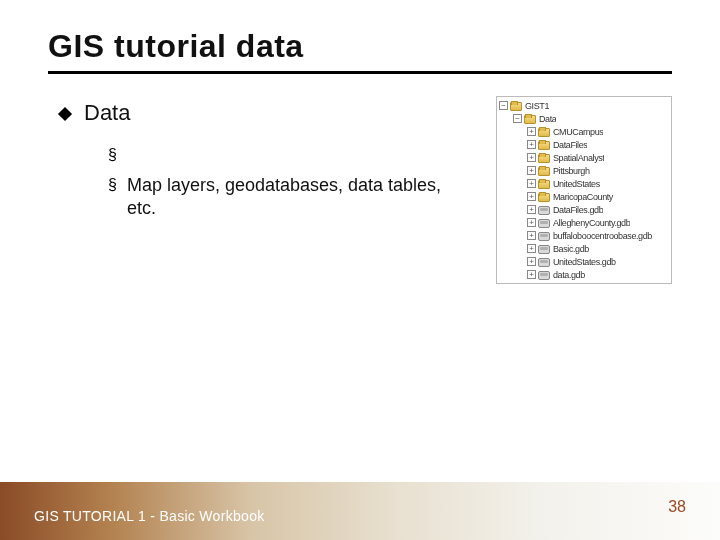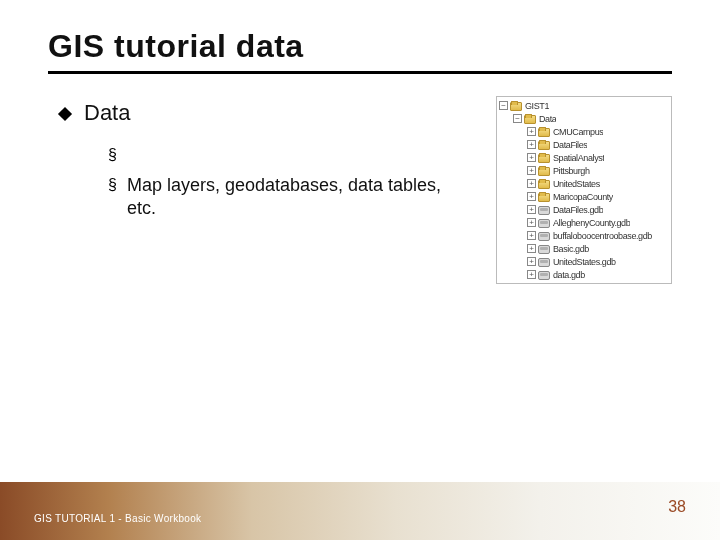--- a/index.html
+++ b/index.html
@@ -167,21 +167,21 @@
     left: 0;
     right: 0;
     bottom: 0;
     height: 58px;
     background: linear-gradient(to right, #8a4b27 0%, #b2804e 15%, #d8c5a7 35%, #e8e0d0 55%, #f3f1eb 75%, #fcfcfa 100%);
   }
   .footer-text {
     position: absolute;
     left: 34px;
     bottom: 16px;
-    font-size: 10px;
+    font-size: 14px;
     color: #fff;
     letter-spacing: 0.3px;
     margin-top: 36px;
   }
   .page-num {
     position: absolute;
     right: 34px;
     bottom: 24px;
     font-size: 16px;
     color: #9a4a25;

